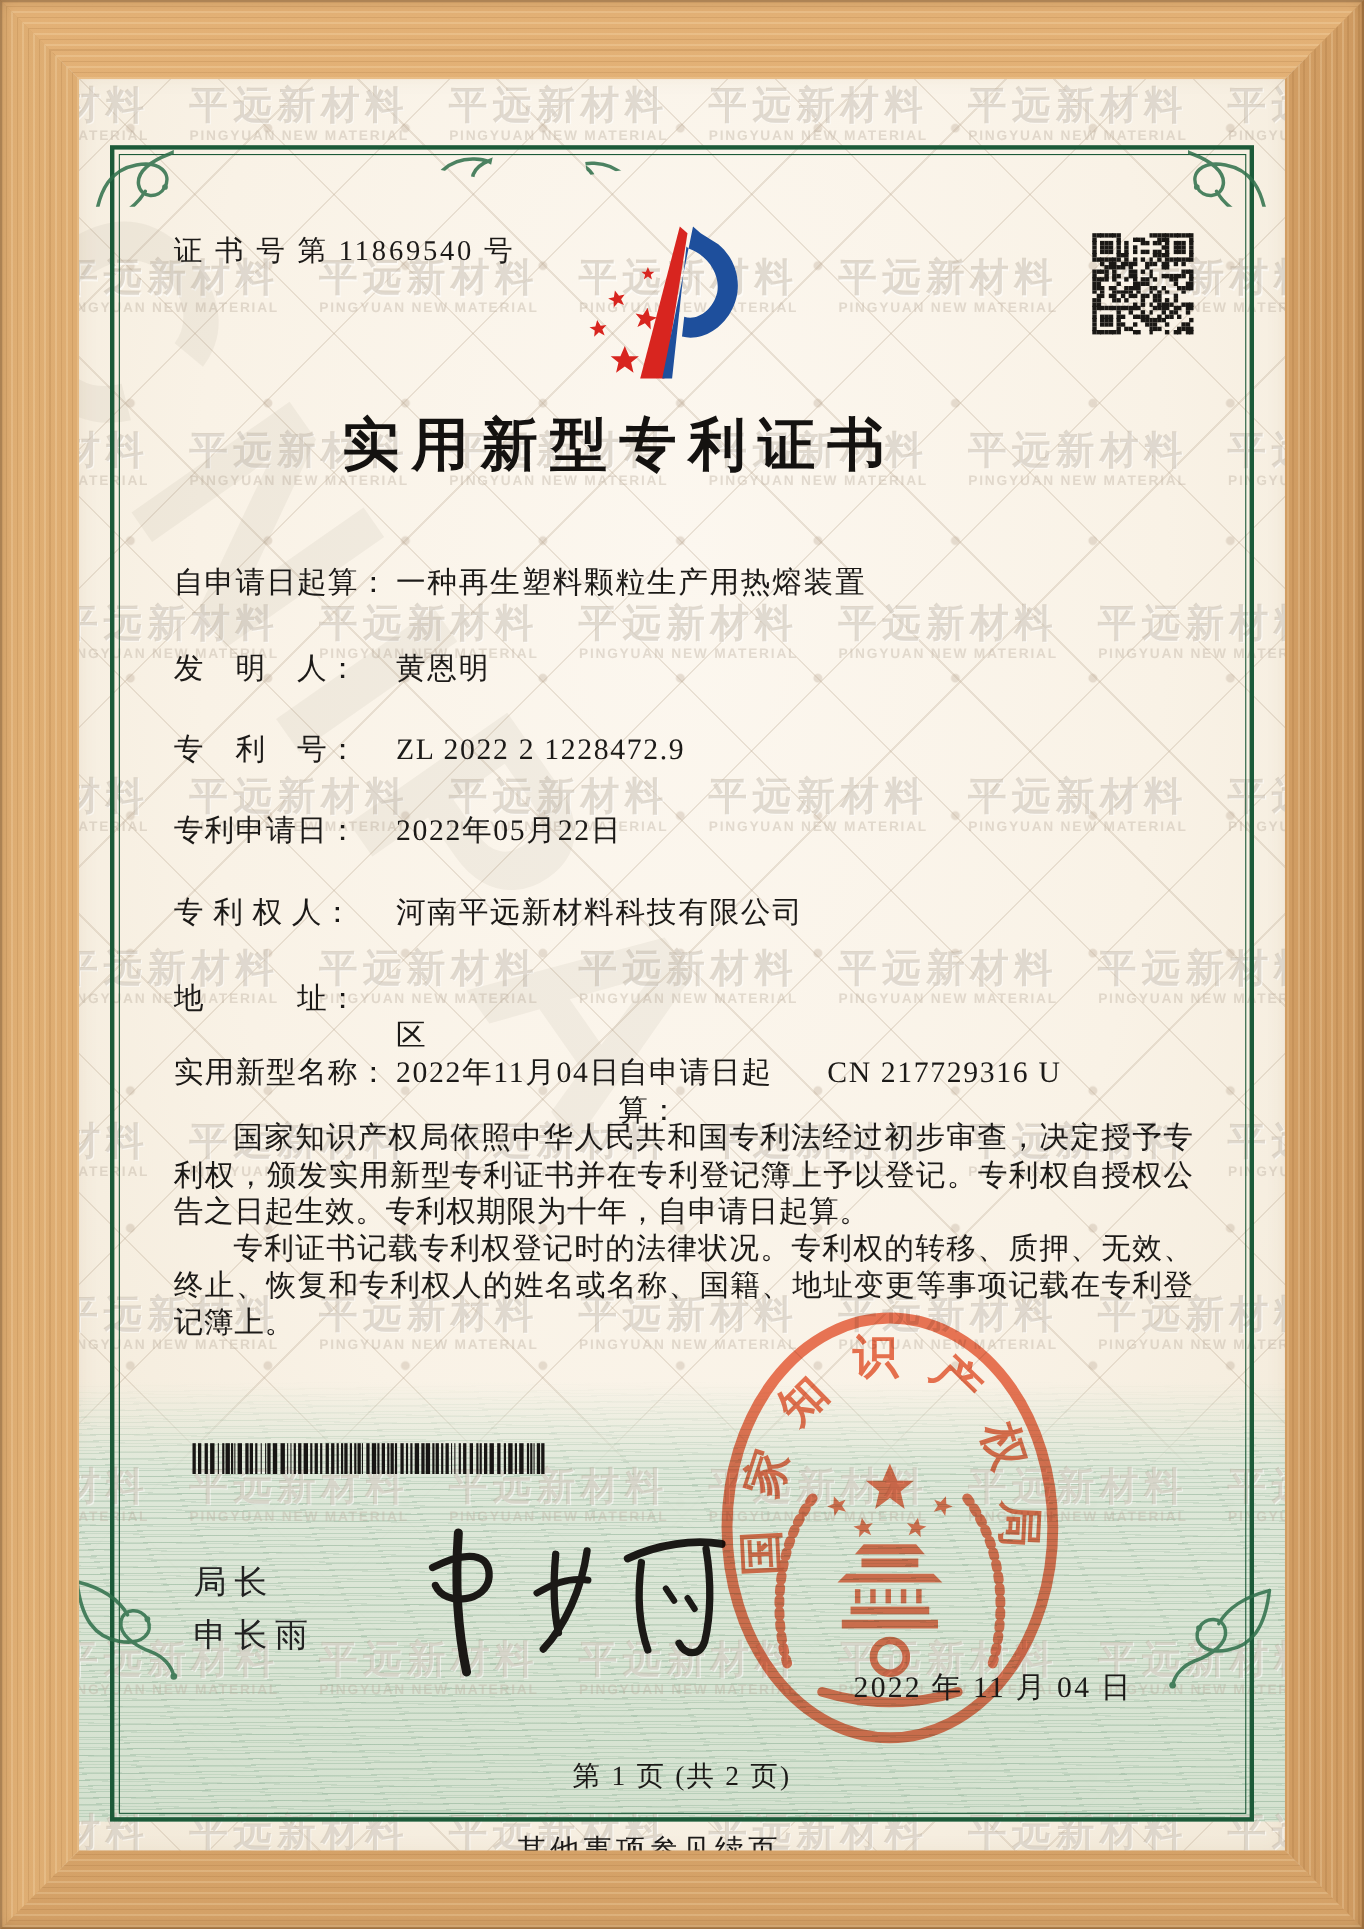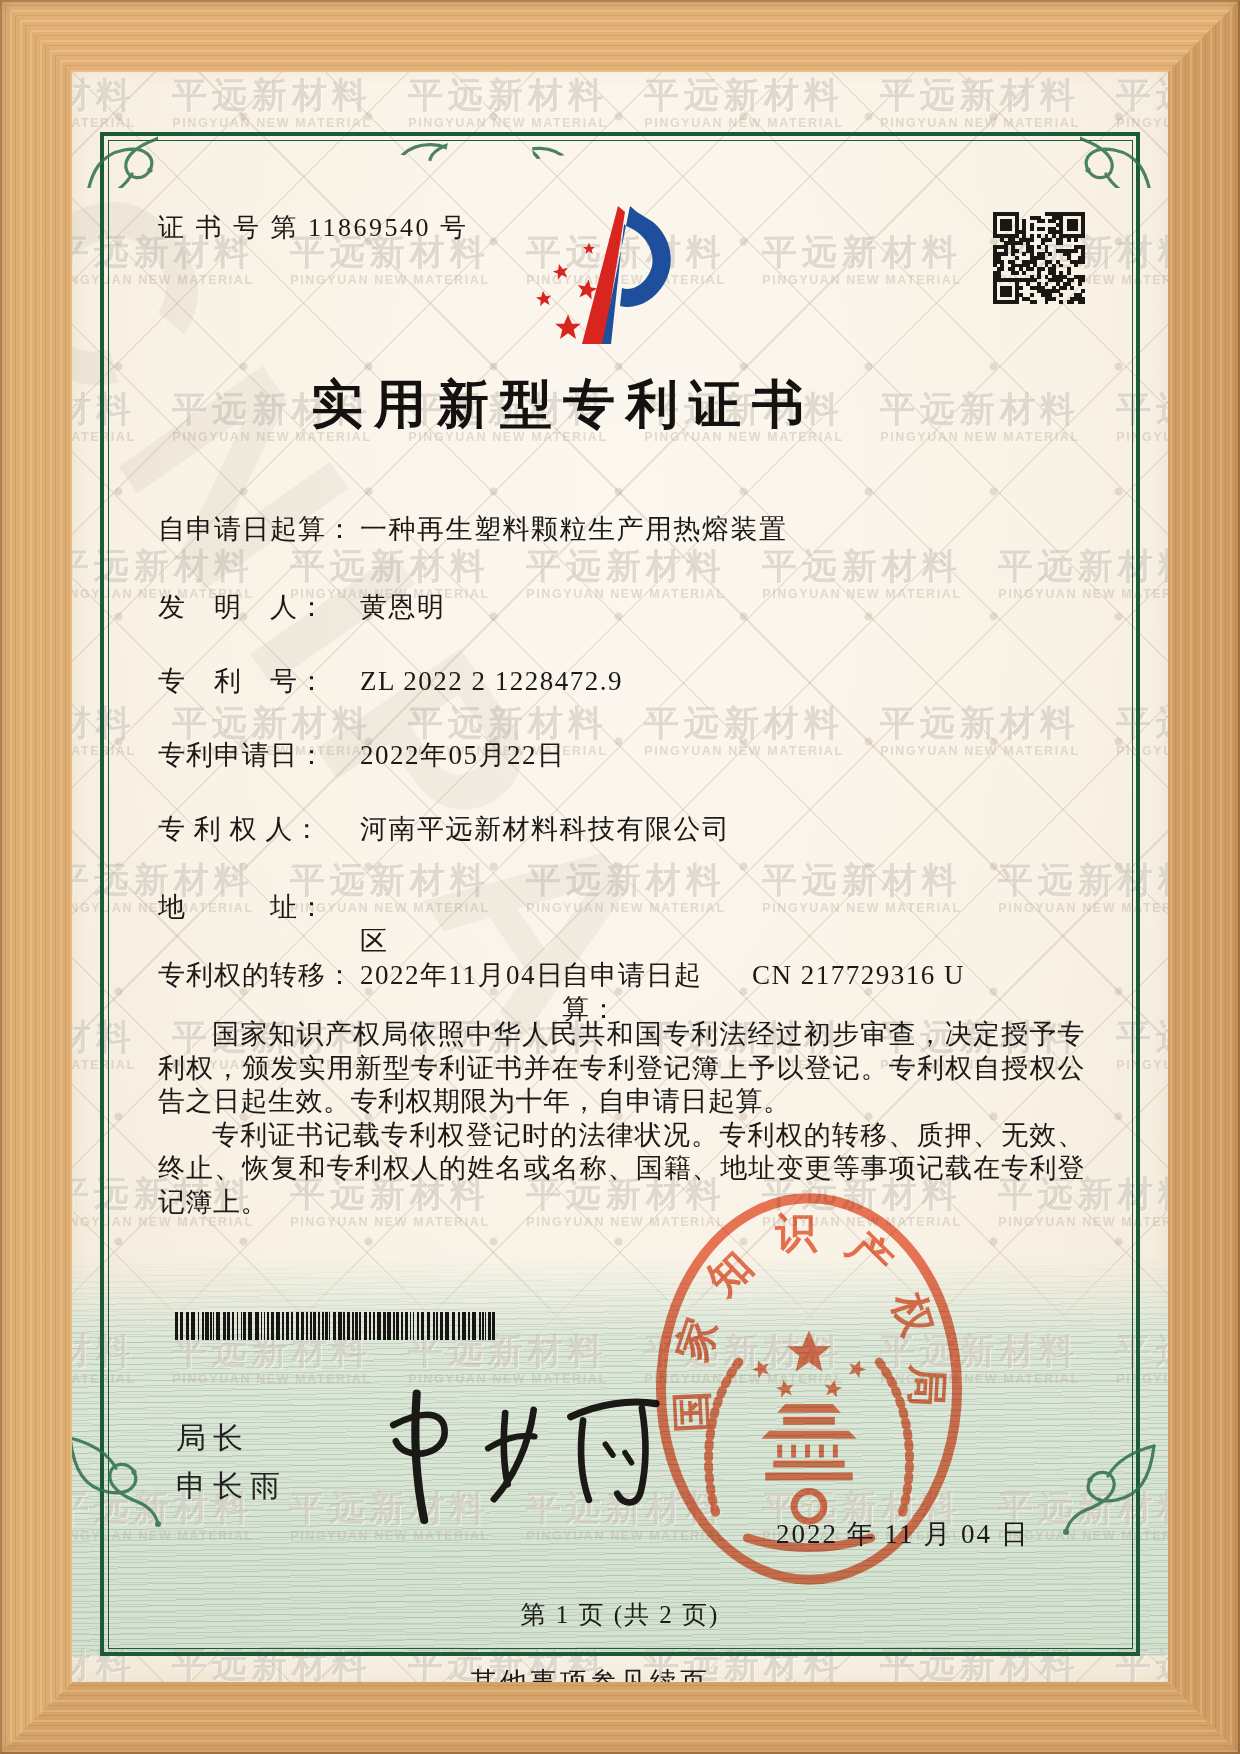--- a/index.html
+++ b/index.html
@@ -726,21 +726,21 @@
   <div class="txt row" style="top:812px;">
     <span class="lab">专 利 权 人：</span>
     <span class="val">河南平远新材料科技有限公司</span>
   </div>
   <div class="txt row" style="top:890px;">
     <span class="lab">地　　　址：</span>
     <span class="addr-val"><br>
     <span>区</span></span>
   </div>
   <div class="txt row" style="top:958px;">
-    <span class="lab">专利权的转移：</span>
+    <span class="lab">实用新型名称：</span>
     <span class="val">2022年11月04日</span>
   </div>
   <div class="txt row" style="left:562px;top:958px;">
     <span class="lab" style="flex-basis:190px;">自申请日起算：</span>
     <span class="val">CN 217729316 U</span>
   </div>
 
   <div class="txt body-text">
     <p>国家知识产权局依照中华人民共和国专利法经过初步审查，决定授予专利权，颁发实用新型专利证书并在专利登记簿上予以登记。专利权自授权公告之日起生效。专利权期限为十年，自申请日起算。</p>
     <p>专利证书记载专利权登记时的法律状况。专利权的转移、质押、无效、终止、恢复和专利权人的姓名或名称、国籍、地址变更等事项记载在专利登记簿上。</p>

